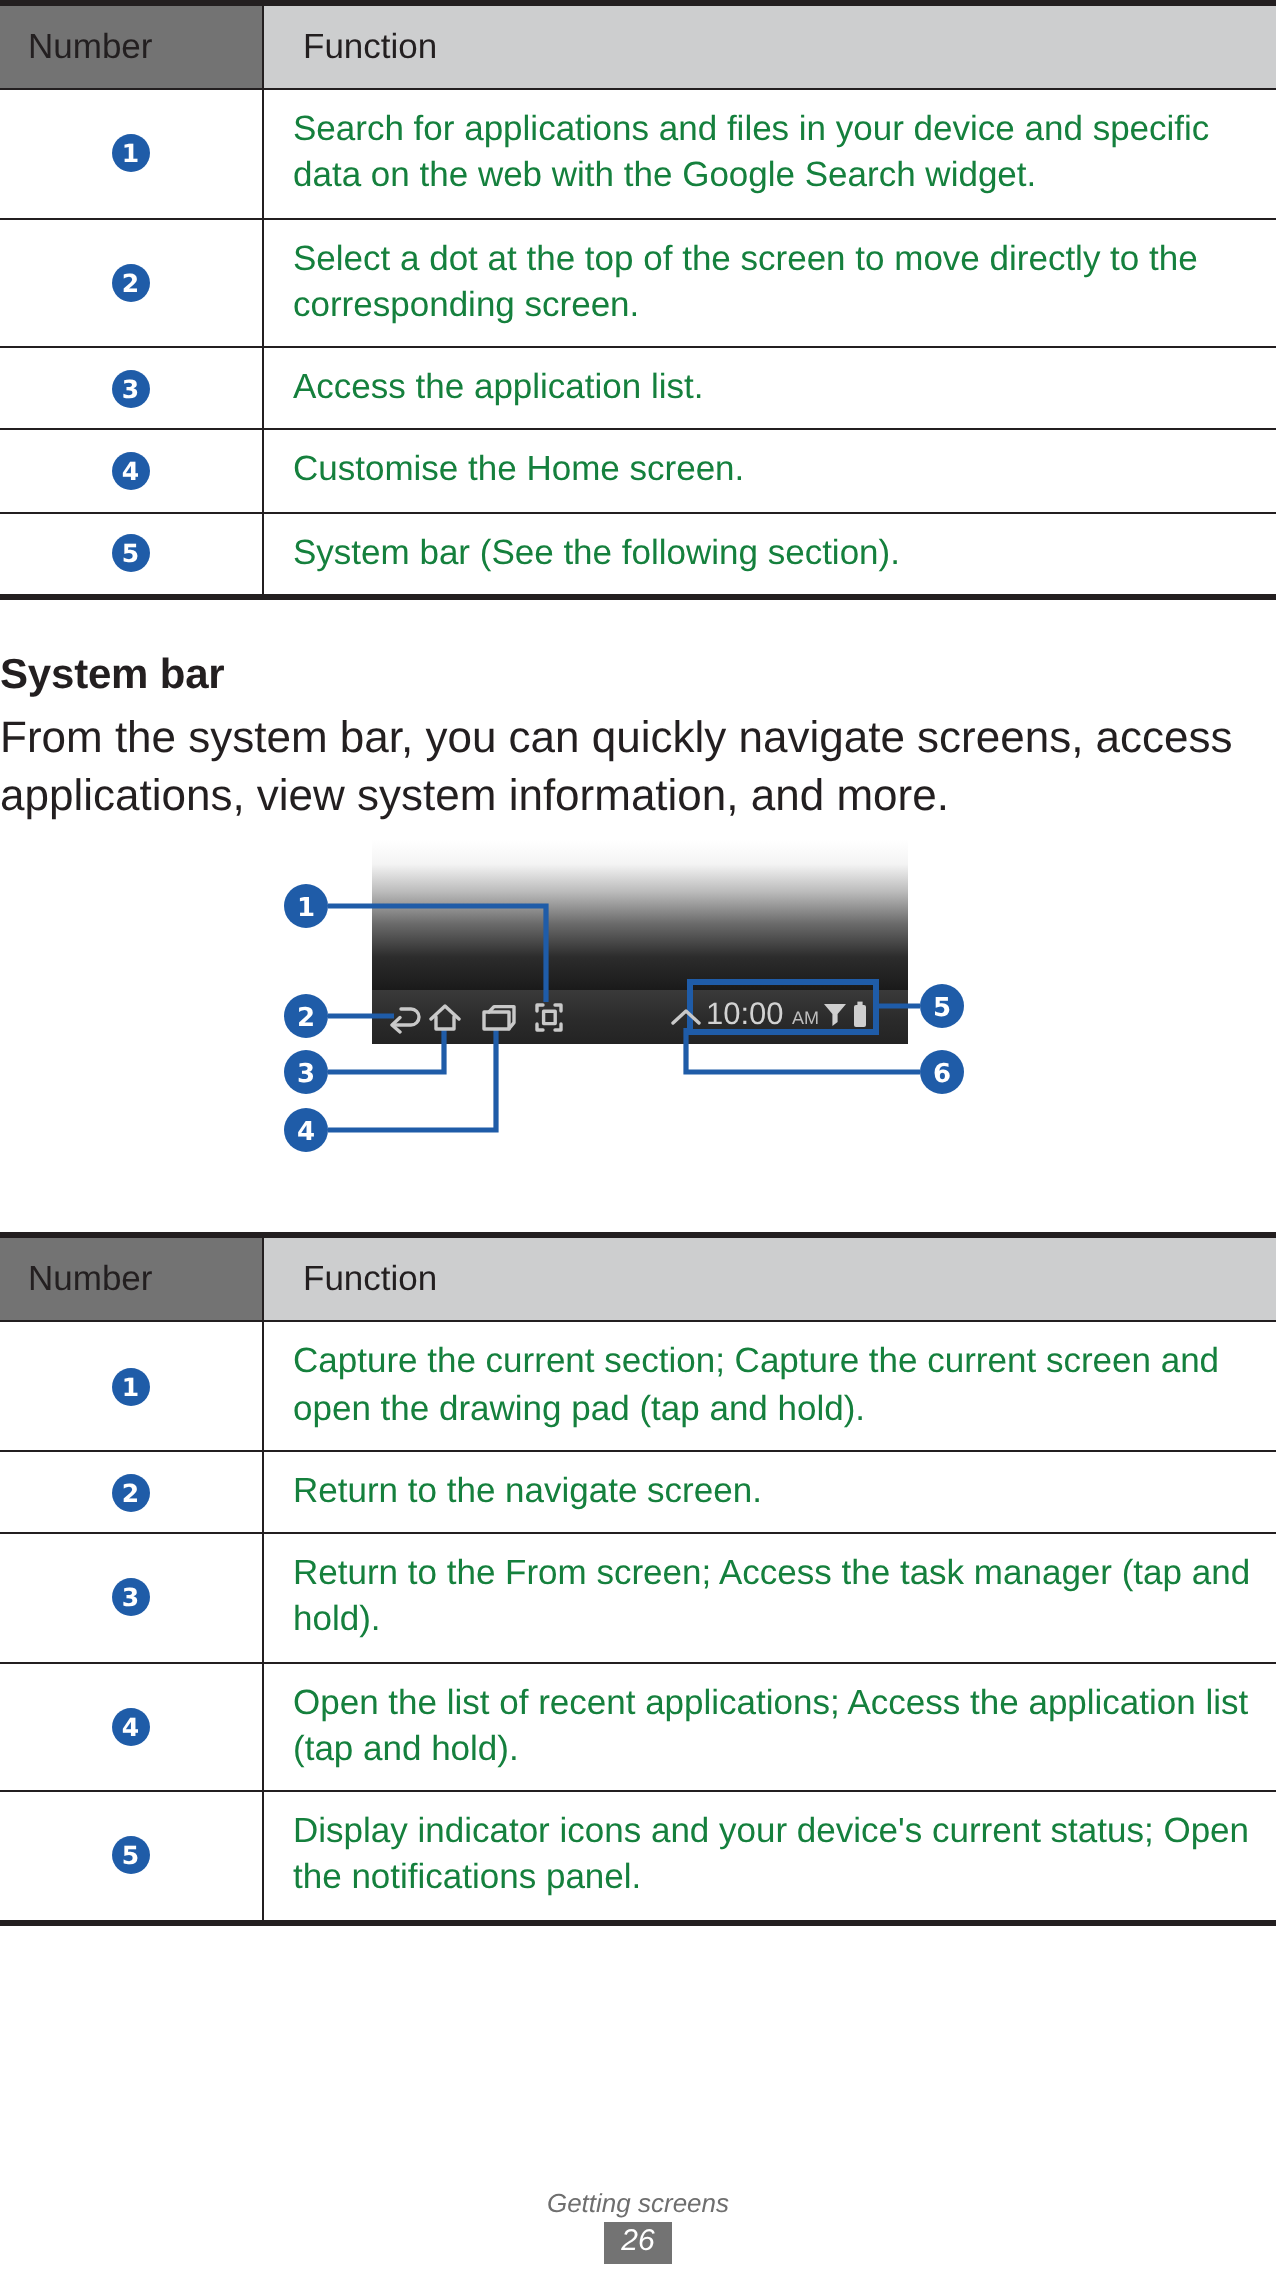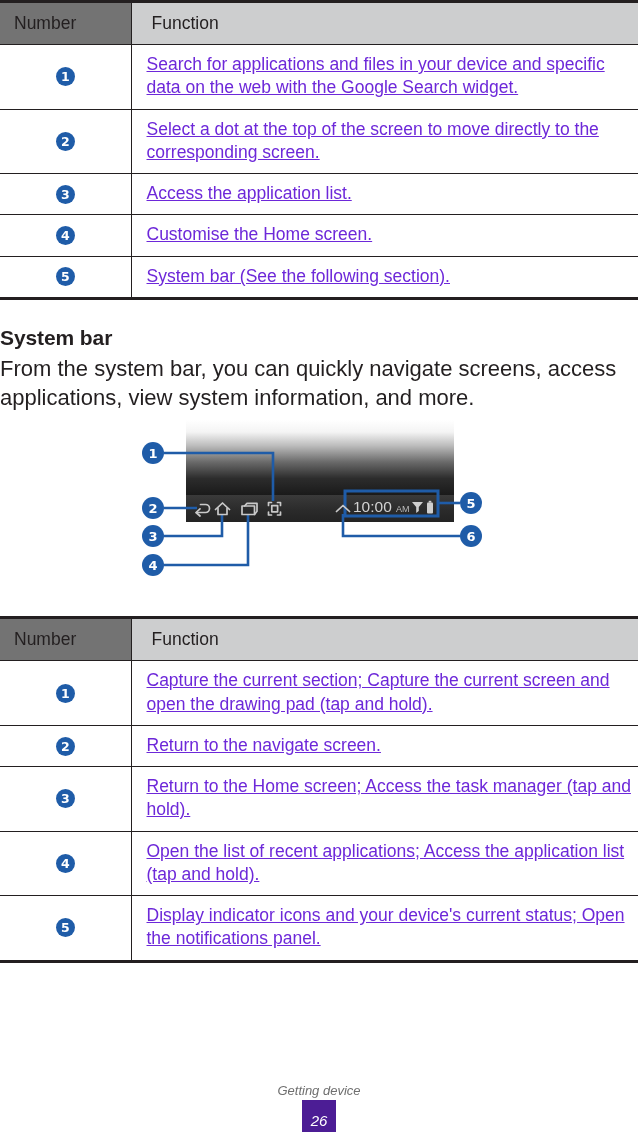--- a/index.html
+++ b/index.html
@@ -54,22 +54,21 @@
   }
   .spec-table tbody td.c-num {
     border-right: 1px solid #231f20;
     text-align: center;
     padding: 8px 0;
   }
   .spec-table tbody td.c-fn {
     padding: 8px 6px 9px 15px;
     font-size: 17.5px;
     line-height: 1.33;
-    color: #6d28d9;
-    text-decoration: underline;
+    color: #15803d;
   }
 
   
   .num-badge {
     display: inline-block;
     width: 19px;
     height: 19px;
     line-height: 19px;
     border-radius: 50%;
     background: #1f5ca8;
@@ -115,25 +114,25 @@
   }
   .footer-label {
     font-style: italic;
     font-size: 13px;
     color: #6f6f6f;
     display: block;
     margin-bottom: 2px;
   }
   .footer-page {
     display: inline-block;
-    background: #4c1d95;
+    background: #737373;
     color: #ffffff;
     font-style: italic;
     font-size: 15px;
-    padding: 12px 9px 2px 9px;
+    padding: 1px 9px 2px 9px;
     line-height: 1.2;
   }
 </style>
 </head>
 <body>
 
 <table class="spec-table">
   <colgroup>
       <col class="col-num">
       <col class="col-fn">
@@ -317,33 +316,33 @@
     <tr>
       <td class="c-num">
         <span class="num-badge">2</span>
       </td>
       <td class="c-fn">Return to the navigate screen.</td>
     </tr>
     <tr>
       <td class="c-num">
         <span class="num-badge">3</span>
       </td>
-      <td class="c-fn">Return to the Home screen; Access the task manager (tap and hold).</td>
+      <td class="c-fn">Return to the From screen; Access the task manager (tap and hold).</td>
     </tr>
     <tr>
       <td class="c-num">
         <span class="num-badge">4</span>
       </td>
       <td class="c-fn">Open the list of recent applications; Access the application list (tap and hold).</td>
     </tr>
     <tr>
       <td class="c-num">
         <span class="num-badge">5</span>
       </td>
       <td class="c-fn">Display indicator icons and your device's current status; Open the notifications panel.</td>
     </tr>
   </tbody>
 </table>
 
 <div class="footer">
-  <span class="footer-label">Getting device</span>
+  <span class="footer-label">Getting screens</span>
   <span class="footer-page">26</span>
 </div>
 
 </body></html>

